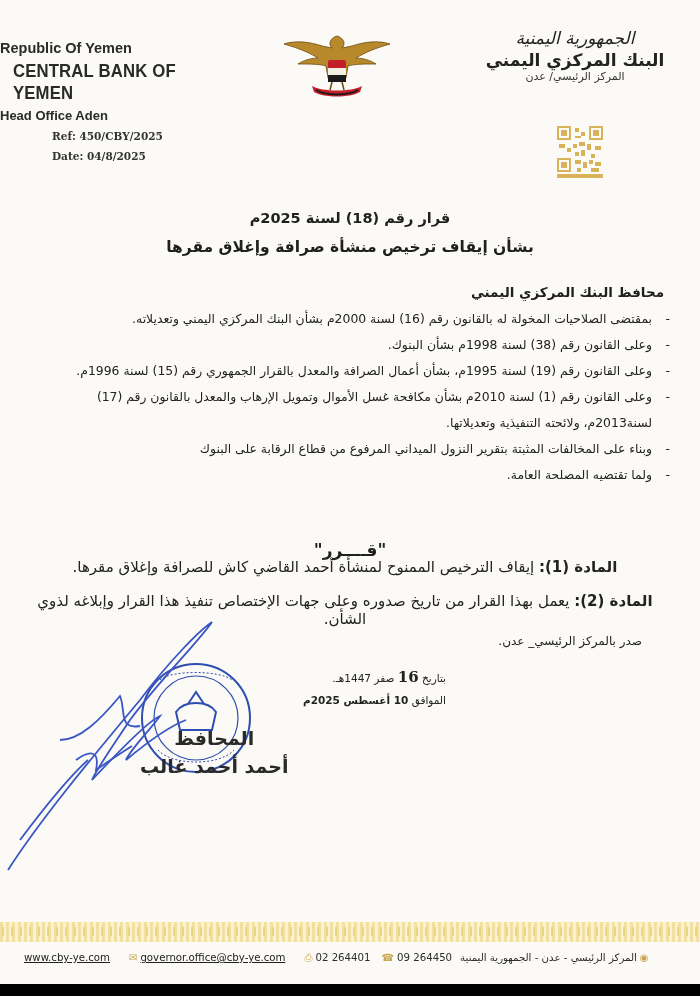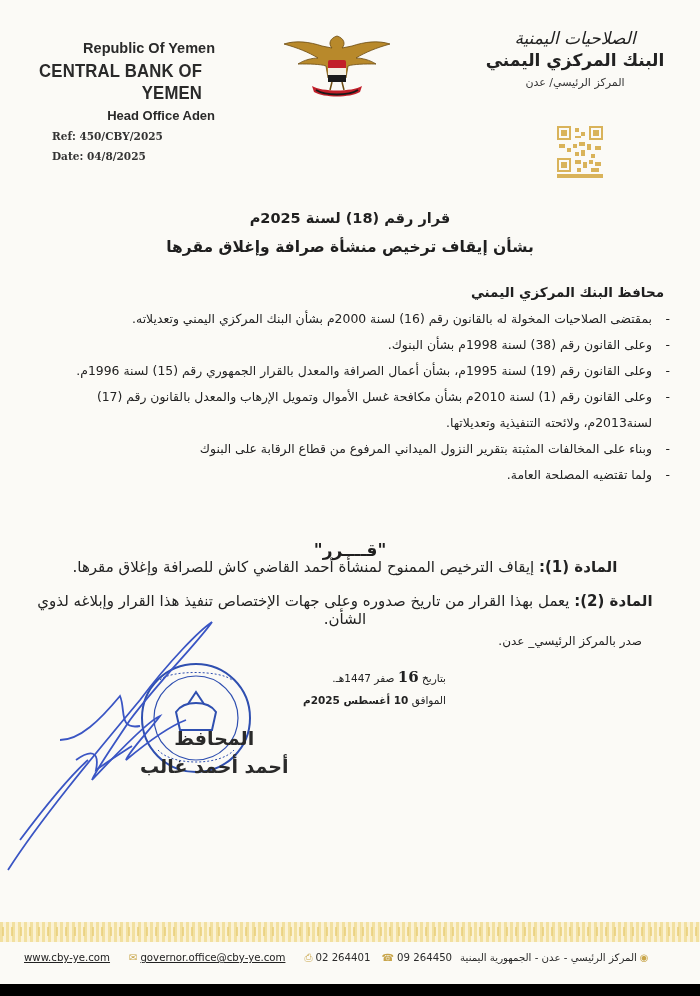--- a/index.html
+++ b/index.html
@@ -2,32 +2,32 @@
 <html><head>
 <meta charset="utf-8">
 <style>
   * { box-sizing: border-box; margin: 0; padding: 0; }
   html, body { width: 700px; height: 996px; background: #000; overflow: hidden; }
   .page {
     position: relative; width: 700px; height: 984px; background: #fbfaf6;
     font-family: "DejaVu Sans", sans-serif; color: #1b1b1b;
   }
   
-  .hdr-en { position: absolute; left: 0; top: 40px; width: 215px; text-align: right; }
+  .hdr-en { position: absolute; left: 0; top: 40px; width: 215px; text-align: left; }
   .hdr-en .l1 { font-family: "Liberation Sans", sans-serif; font-weight: bold; font-size: 14.5px; color: #2a2a2a; }
   .hdr-en .l2 { font-family: "Liberation Sans", sans-serif; font-weight: bold; font-size: 19px; letter-spacing: 0.2px; color: #2a2a2a; margin-top: 4px; transform: scaleX(0.88); }
   .hdr-en .l3 { font-family: "Liberation Sans", sans-serif; font-weight: bold; font-size: 13px; color: #2a2a2a; margin-top: 4px; }
   .refdate { position: absolute; left: 52px; top: 126px; font-family: "DejaVu Serif", serif; font-size: 10.5px; font-weight: bold; color: #333; line-height: 20px; }
   
   .eagle { position: absolute; left: 282px; top: 28px; width: 110px; height: 76px; }
   
   .hdr-ar { position: absolute; right: 30px; top: 28px; width: 190px; text-align: center; direction: rtl; }
   .hdr-ar .a1 { font-family: "DejaVu Serif", serif; font-size: 17px; color: #222; font-style: italic; }
   .hdr-ar .a2 { font-family: "DejaVu Sans", sans-serif; font-size: 17px; font-weight: bold; color: #222; margin-top: 2px; }
-  .hdr-ar .a3 { font-family: "DejaVu Sans", sans-serif; font-size: 11px; color: #333; margin-top: 6px; }
+  .hdr-ar .a3 { font-family: "DejaVu Sans", sans-serif; font-size: 11px; color: #333; }
   .qr { position: absolute; left: 557px; top: 126px; width: 46px; height: 52px; }
   
   .title { position: absolute; left: 0; right: 0; text-align: center; direction: rtl; font-weight: bold; color: #1f1f1f; }
   .t1 { top: 210px; font-size: 14.5px; }
   .t2 { top: 238px; font-size: 15.5px; }
   .gov { position: absolute; right: 36px; top: 284px; direction: rtl; font-size: 13.5px; font-weight: bold; color: #1f1f1f; }
   
   .body { position: absolute; right: 30px; left: 28px; top: 306px; direction: rtl; font-size: 12.4px; color: #222; }
   .item { position: relative; padding-right: 18px; line-height: 26px; margin-bottom: 0px; }
   .item::before { content: "-"; position: absolute; right: 0; top: 0; }
@@ -74,21 +74,21 @@
     <path d="M55 8 C48 10 46 16 50 20 L40 18 C28 14 14 12 2 16 C16 20 26 24 36 30 C30 30 22 32 16 36 C28 36 38 36 44 38 L46 50 L64 50 L66 38 C72 36 82 36 94 36 C88 32 80 30 74 30 C84 24 94 20 108 16 C96 12 82 14 70 18 L60 20 C64 16 62 10 55 8 Z" fill="#b8892b" stroke="#6b4a10" stroke-width="0.8"></path>
     <rect x="46" y="32" width="18" height="22" rx="2" fill="#c21f2a"></rect>
     <rect x="46" y="40" width="18" height="7" fill="#f3efe3"></rect>
     <rect x="46" y="47" width="18" height="7" fill="#1a1a1a"></rect>
     <path d="M30 58 C40 64 70 64 80 58 L78 64 C68 70 42 70 32 64 Z" fill="#c21f2a"></path>
     <path d="M34 62 C44 68 66 68 76 62" stroke="#1a1a1a" stroke-width="2" fill="none"></path>
     <path d="M50 54 L48 62 M60 54 L62 62" stroke="#6b4a10" stroke-width="1.5"></path>
   </svg>
 
   <div class="hdr-ar">
-    <div class="a1">الصلاحيات اليمنية</div>
+    <div class="a1">الجمهورية اليمنية</div>
     <div class="a2">البنك المركزي اليمني</div>
     <div class="a3">المركز الرئيسي/ عدن</div>
   </div>
 
   <svg class="qr" viewBox="0 0 23 26">
     <g fill="#d9b35a">
       <rect x="0" y="0" width="7" height="7"></rect>
         <rect x="16" y="0" width="7" height="7"></rect>
         <rect x="0" y="16" width="7" height="7"></rect>
     </g>

